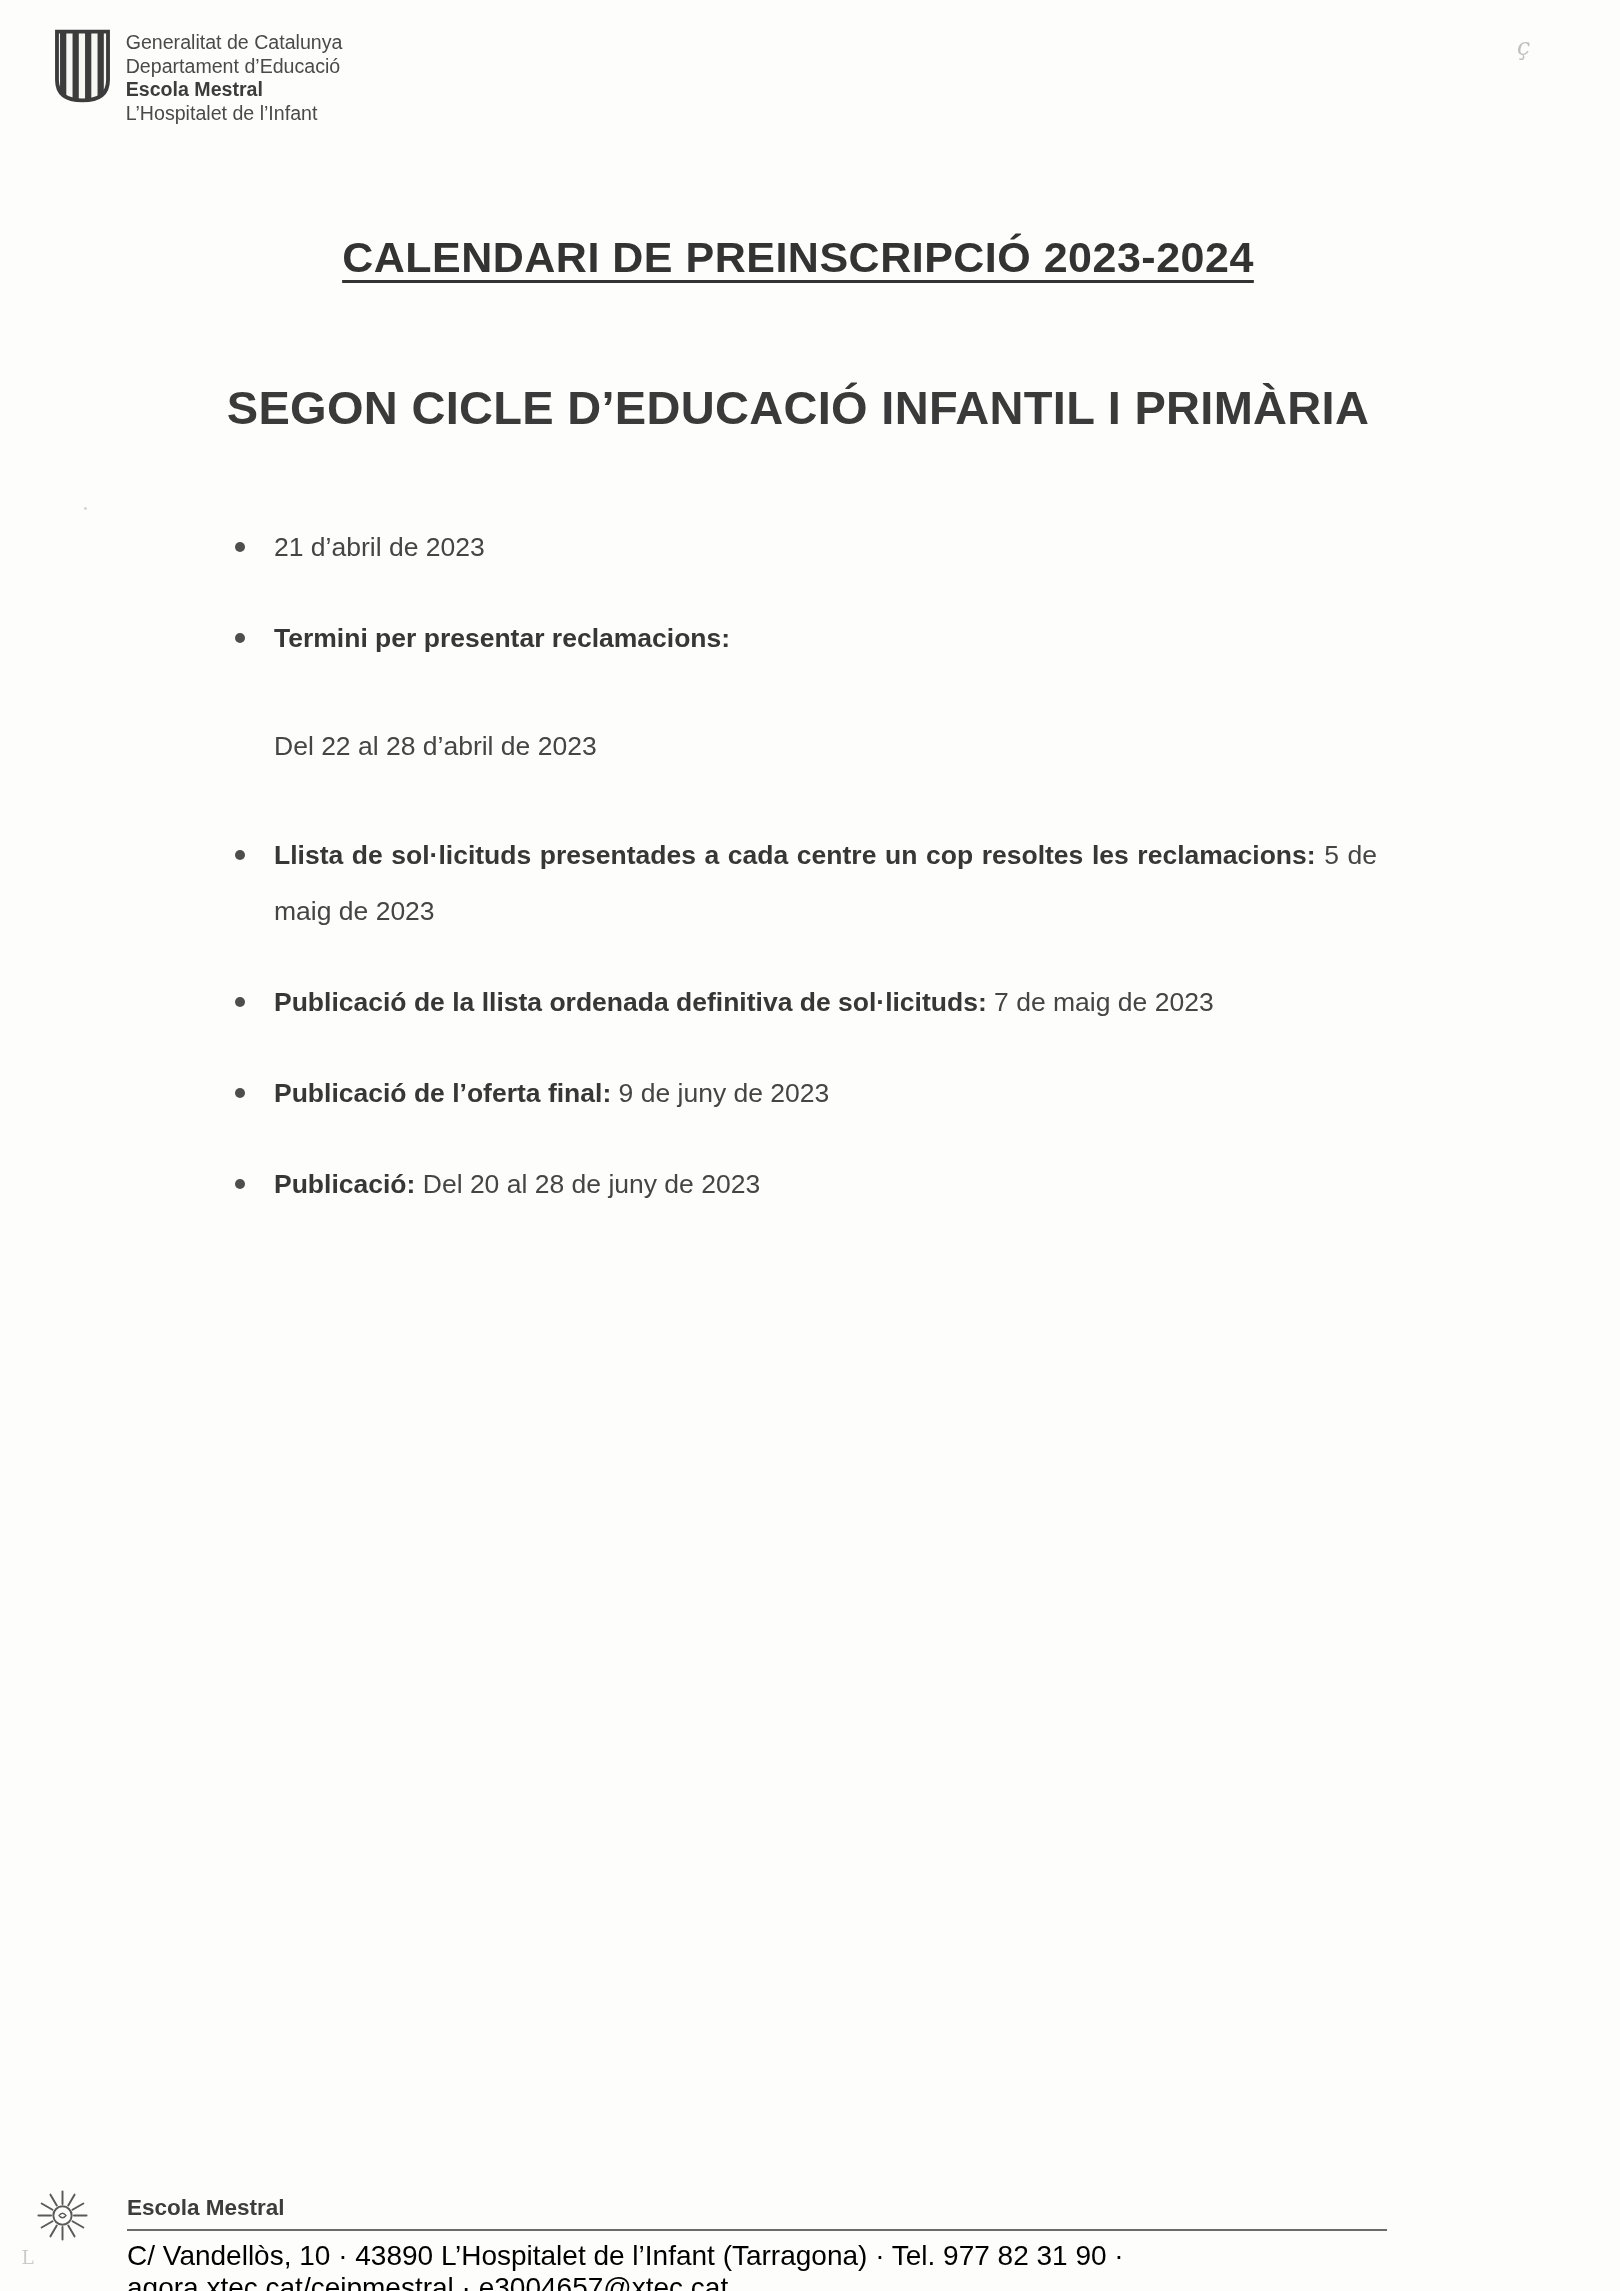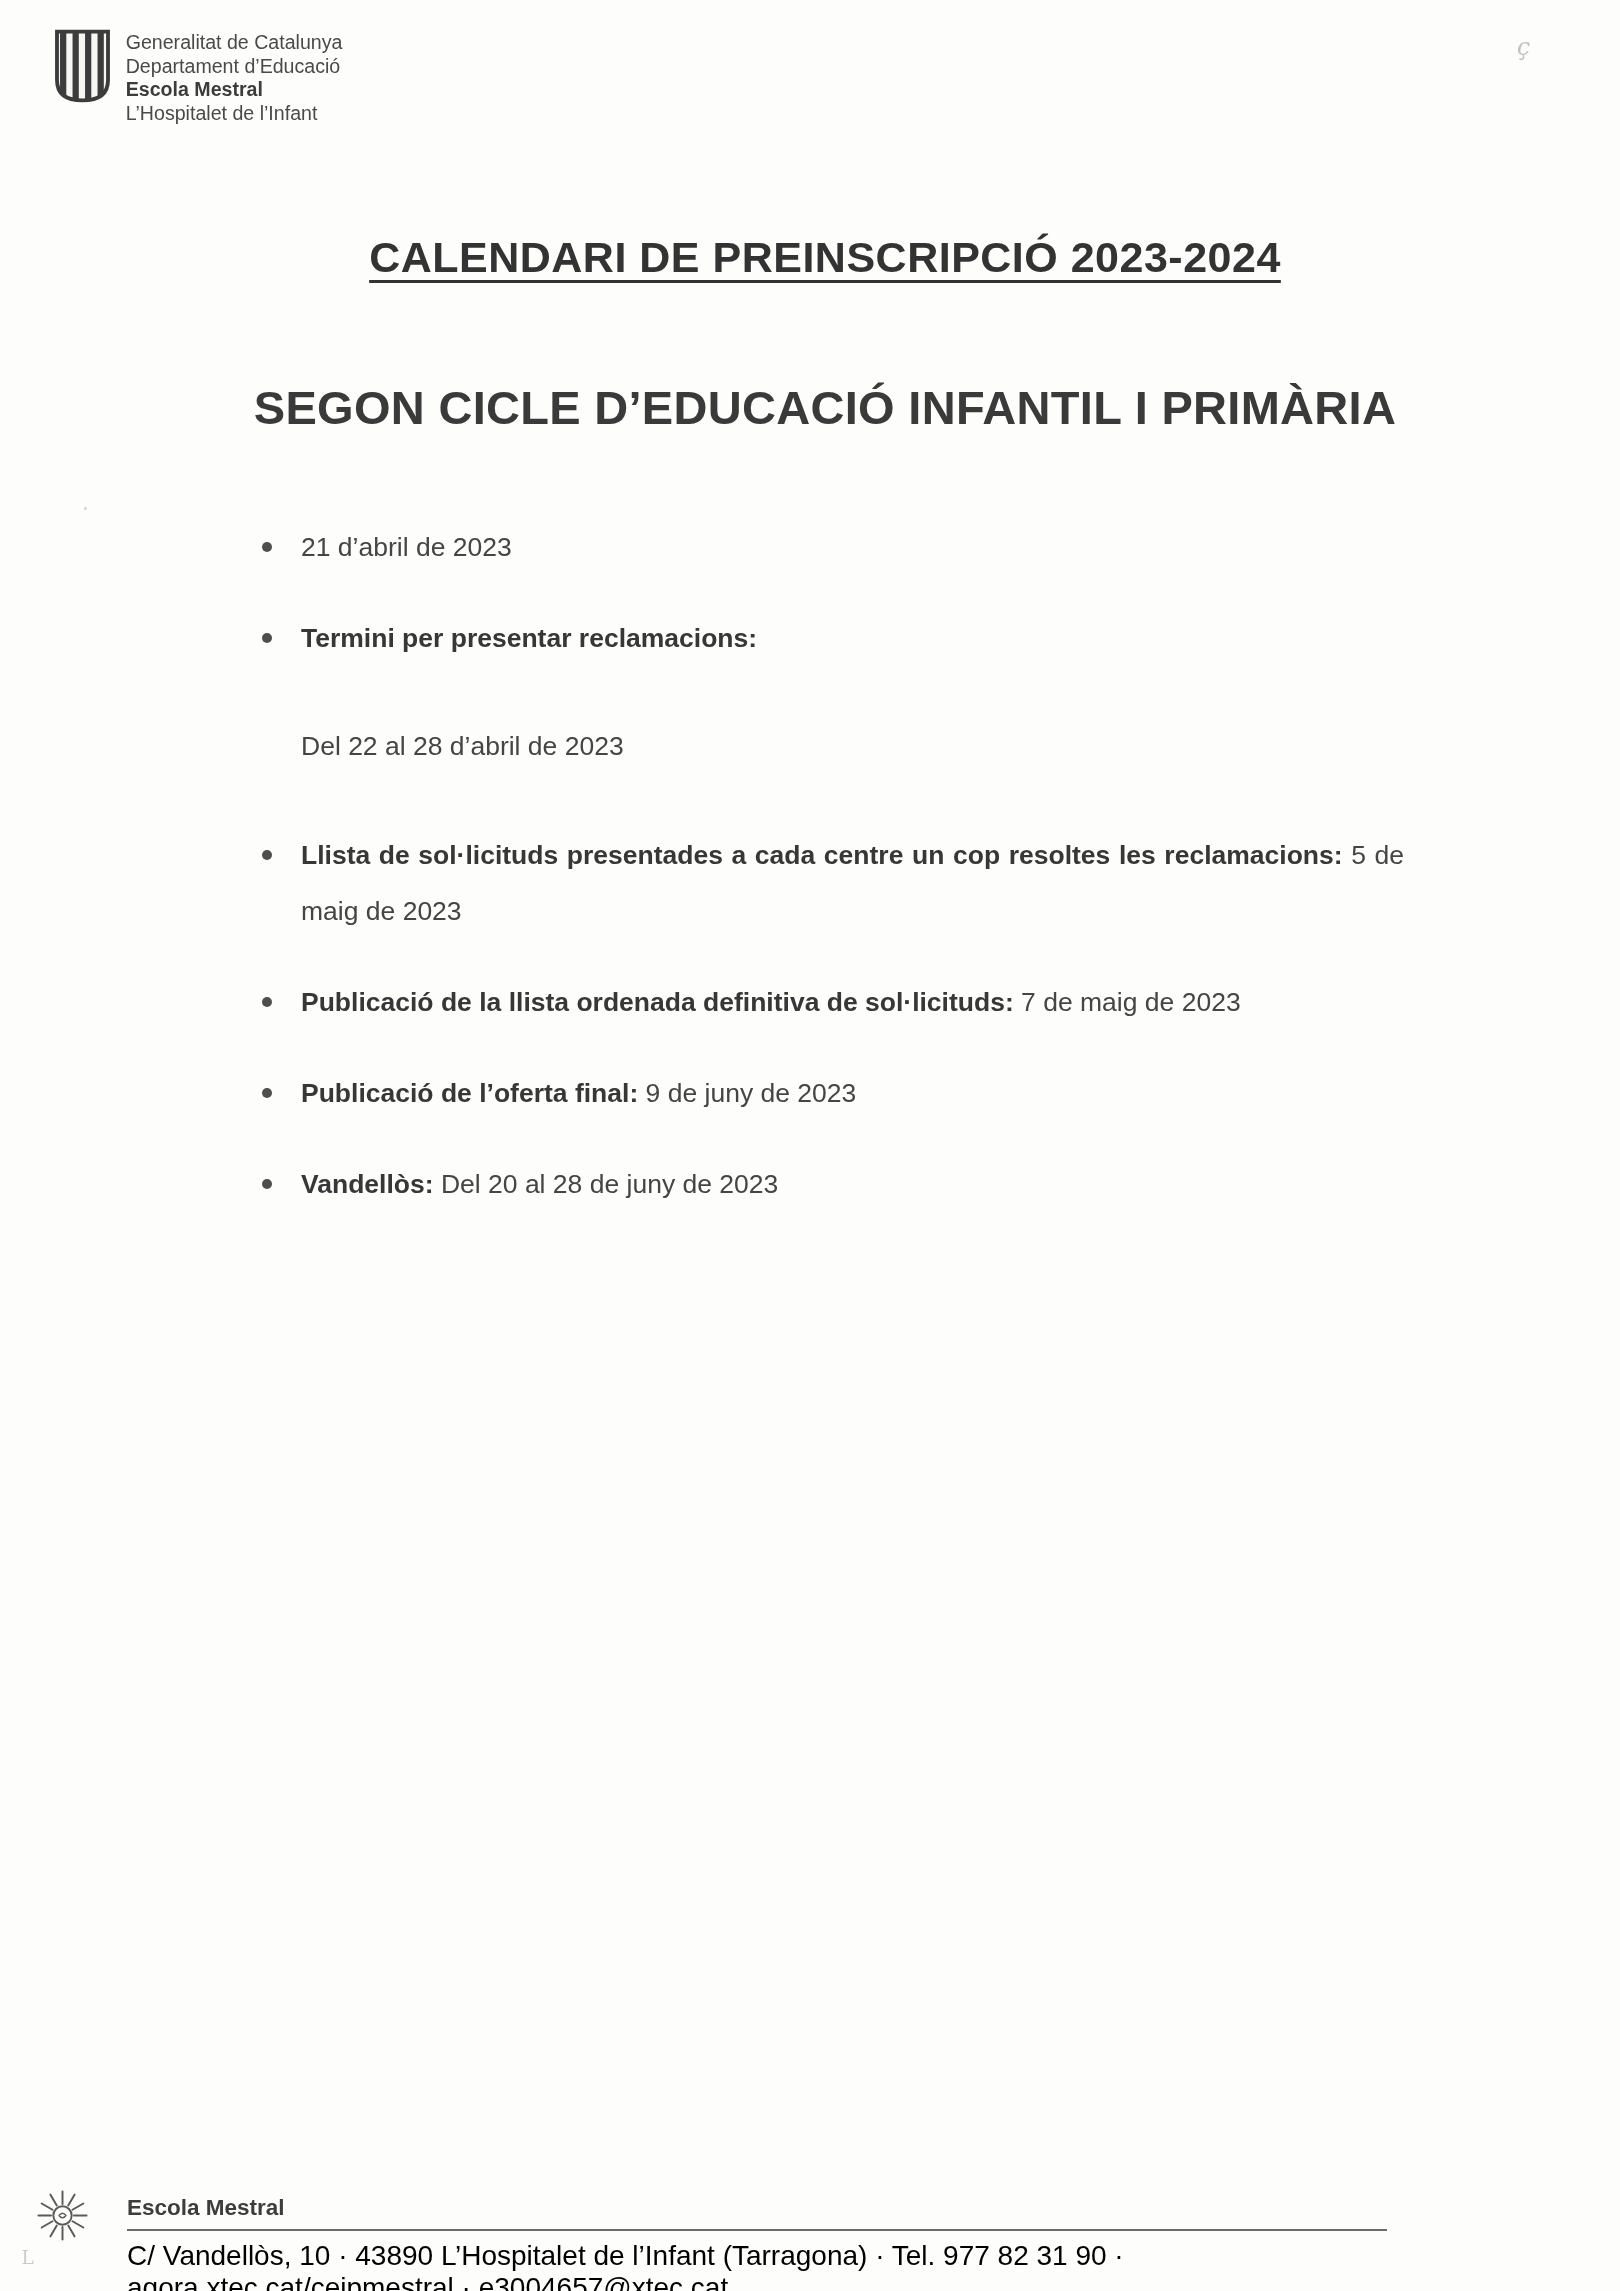--- a/index.html
+++ b/index.html
@@ -15,21 +15,21 @@
     padding-left:24px;
   }
 
   
   .doc-header { position:absolute; left:54px; top:29px; display:flex; gap:14.7px; }
   .gc-logo { flex:none; }
   .doc-header-text { font-size:19.6px; line-height:23.5px; color:#4a4a4a; padding-top:2px; }
   .doc-header-text .bold { font-weight:700; color:#3c3c3c; }
 
   
-  .content { position:absolute; left:246px; top:0; width:1158px; }
+  .content { position:absolute; left:219px; top:0; width:1158px; }
 
   .title { margin-top:233px; text-align:center; font-size:43px; font-weight:700;
            letter-spacing:0.5px; color:#333333; }
   .title .u { text-decoration:underline; text-underline-offset:7.8px; text-decoration-thickness:2.9px; }
 
   .subtitle { margin-top:98px; text-align:center; font-size:47px; font-weight:700;
               letter-spacing:0.3px; color:#3a3a3a; }
 
   .cal-list { list-style:none; margin-top:84px; }
   .cal-item { position:relative; padding-left:55px; font-size:26.5px; line-height:56px;
@@ -125,21 +125,21 @@
 
       <li class="cal-item">
         <span class="bullet"></span>
         <span class="lbl">Publicació de l’oferta final:</span>
         <span class="val">9 de juny de 2023</span>
       </li>
 
 
       <li class="cal-item">
         <span class="bullet"></span>
-        <span class="lbl">Vandellòs:</span>
+        <span class="lbl">Publicació:</span>
         <span class="val">Del 20 al 28 de juny de 2023</span>
       </li>
 
     </ul>
   </div>
 
   <div class="doc-footer">
     <div class="footer-logo">
       <svg width="55" height="55" viewBox="0 0 48 48" aria-hidden="true">
         <g stroke="#5a5a5a" stroke-width="1.7" fill="none" stroke-linecap="round">

